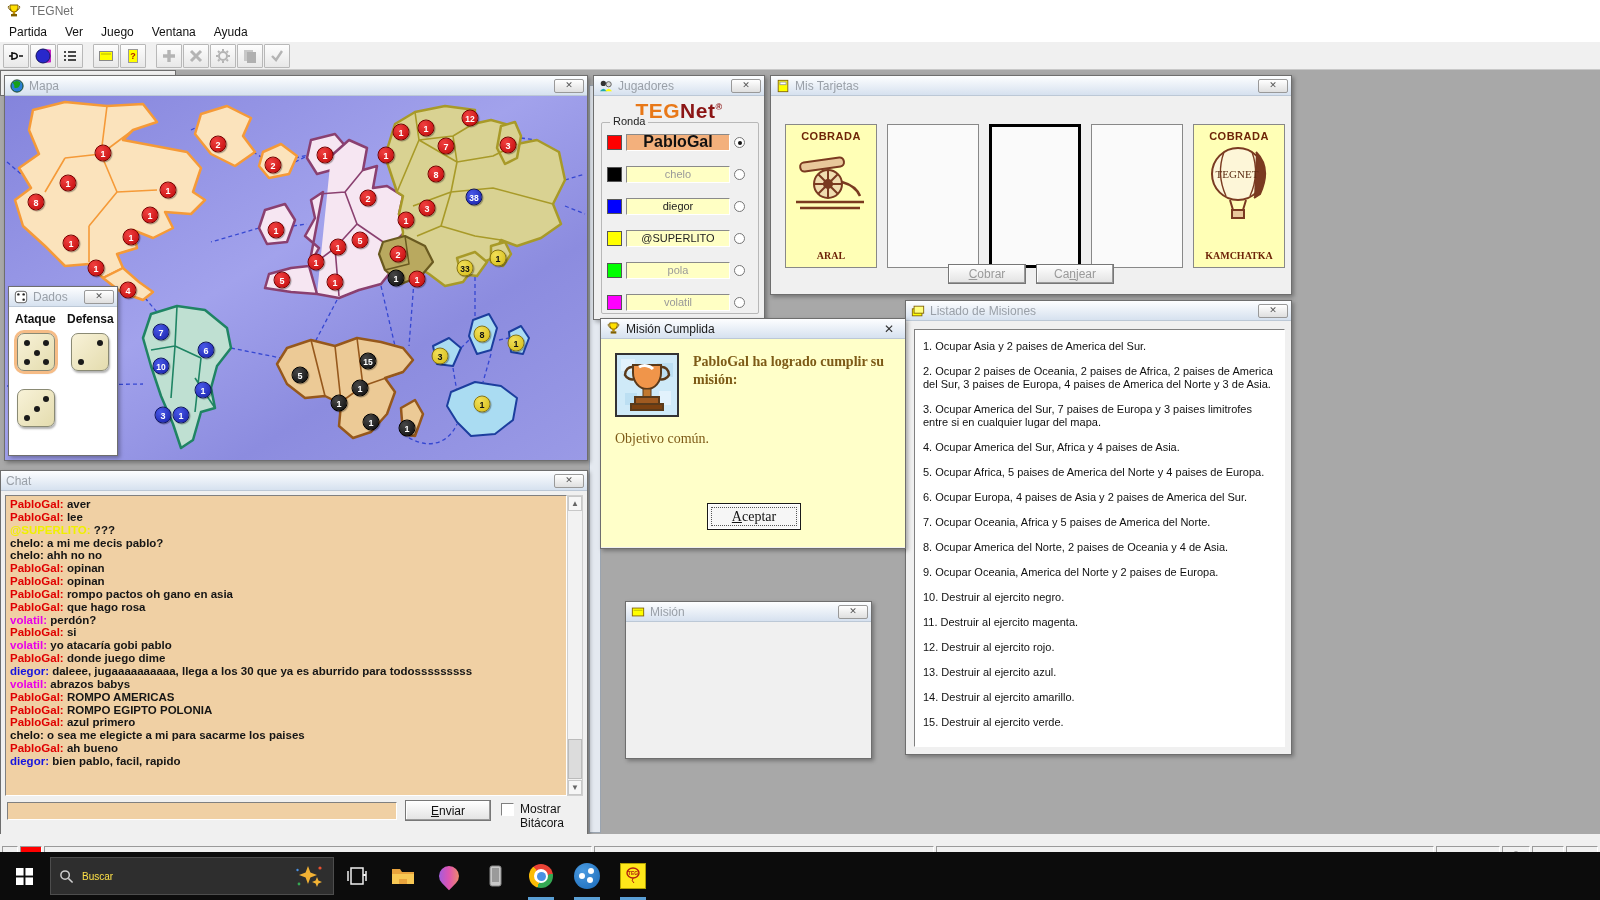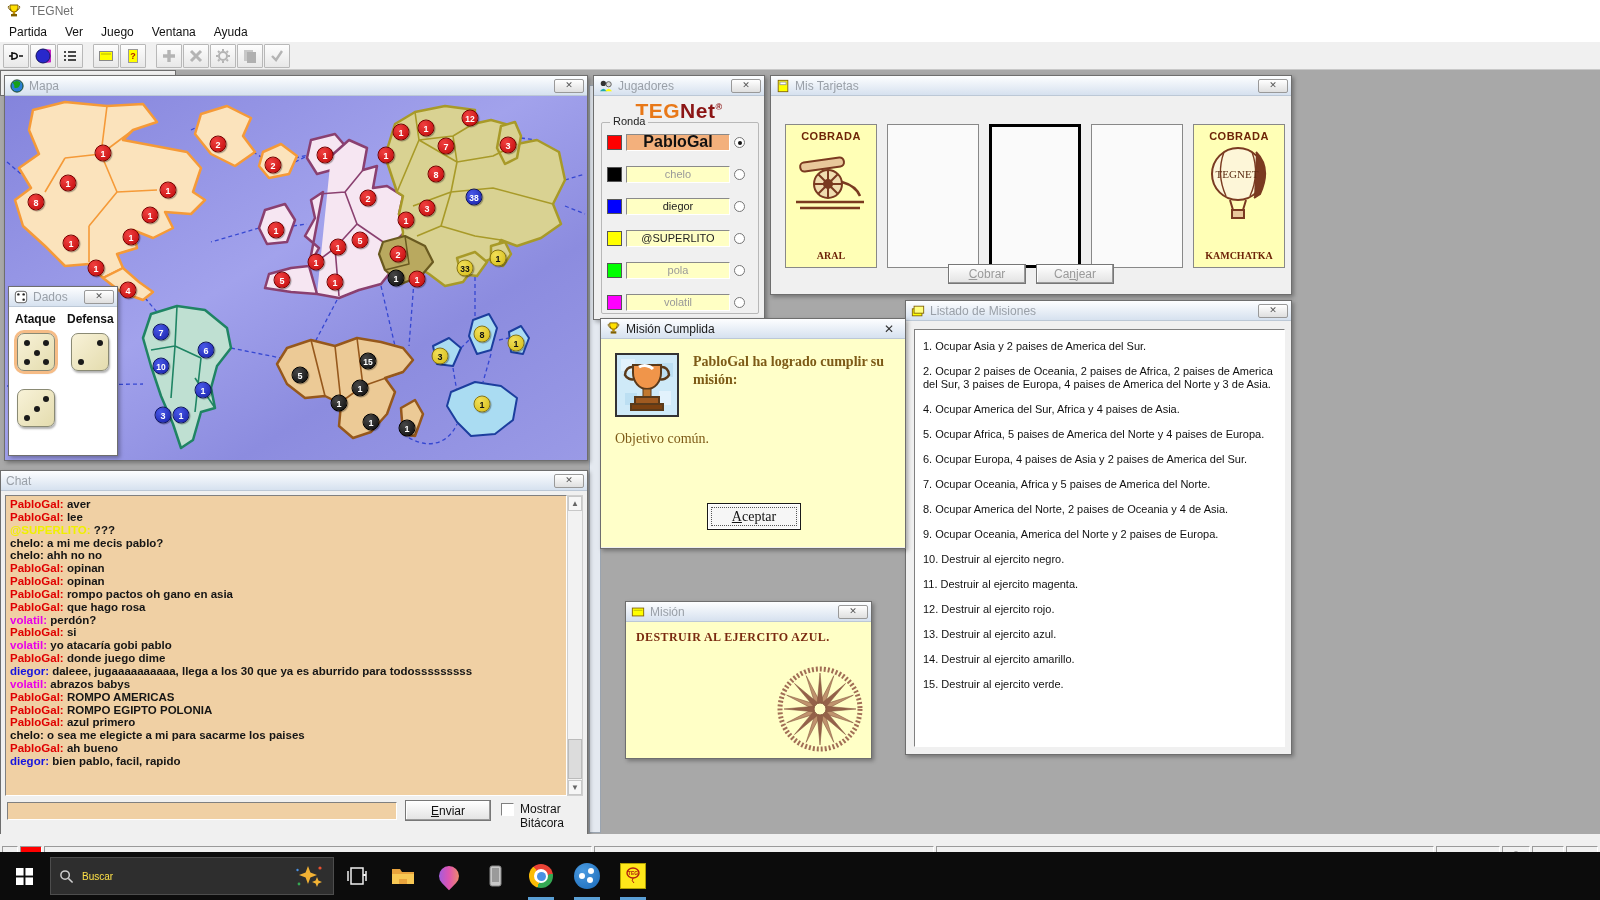--- a/index.html
+++ b/index.html
@@ -582,20 +582,21 @@
       <svg width="14" height="14" viewBox="0 0 16 16">
           <rect x="1.5" y="5.5" width="11" height="8" fill="#ffff00" stroke="#806000"></rect>
           <rect x="3.5" y="2.5" width="11" height="8" fill="#ffff80" stroke="#806000"></rect>
         </svg>
       <span class="t">Listado de Misiones</span>
       <div class="closeb">✕</div>
     </div>
     <div id="misionesbody" class="sunken">
         <div class="mitem">1. Ocupar Asia y 2 paises de America del Sur.</div>
         <div class="mitem">2. Ocupar 2 paises de Oceania, 2 paises de Africa, 2 paises de America del Sur, 3 paises de Europa, 4 paises de America del Norte y 3 de Asia.</div>
+        <div class="mitem">3. Ocupar America del Sur, 7 paises de Europa y 3 paises limitrofes entre si en cualquier lugar del mapa.</div>
         <div class="mitem">4. Ocupar America del Sur, Africa y 4 paises de Asia.</div>
         <div class="mitem">5. Ocupar Africa, 5 paises de America del Norte y 4 paises de Europa.</div>
         <div class="mitem">6. Ocupar Europa, 4 paises de Asia y 2 paises de America del Sur.</div>
         <div class="mitem">7. Ocupar Oceania, Africa y 5 paises de America del Norte.</div>
         <div class="mitem">8. Ocupar America del Norte, 2 paises de Oceania y 4 de Asia.</div>
         <div class="mitem">9. Ocupar Oceania, America del Norte y 2 paises de Europa.</div>
         <div class="mitem">10. Destruir al ejercito negro.</div>
         <div class="mitem">11. Destruir al ejercito magenta.</div>
         <div class="mitem">12. Destruir al ejercito rojo.</div>
         <div class="mitem">13. Destruir al ejercito azul.</div>
@@ -606,29 +607,20 @@
 
   <div class="win" id="misionwin">
     <div class="tb">
       <svg width="14" height="14" viewBox="0 0 16 16">
           <rect x="1.5" y="3.5" width="13" height="9" fill="#ffff00" stroke="#806000"></rect>
           <path d="M3,6 h10" stroke="#b8b800"></path>
         </svg>
       <span class="t">Misión</span>
       <div class="closeb">✕</div>
     </div>
-    <div id="misionbody">
-      <div id="misiontext">DESTRUIR AL EJERCITO AZUL.</div>
-      <svg id="compass" width="86" height="86" viewBox="0 0 86 86" style="position:absolute;right:8px;top:44px;opacity:.8">
-          <circle cx="43" cy="43" r="40" fill="none" stroke="#8a4a3a" stroke-width="5" stroke-dasharray="2 2"></circle>
-          <polygon points="76.3,56.8 47.9,47.9 56.8,76.3 43.0,50.0 29.2,76.3 38.1,47.9 9.7,56.8 36.0,43.0 9.7,29.2 38.1,38.1 29.2,9.7 43.0,36.0 56.8,9.7 47.9,38.1 76.3,29.2 50.0,43.0" fill="#b07858" stroke="#6a3020" stroke-width=".6"></polygon>
-          <polygon points="79.0,43.0 49.5,45.7 68.5,68.5 45.7,49.5 43.0,79.0 40.3,49.5 17.5,68.5 36.5,45.7 7.0,43.0 36.5,40.3 17.5,17.5 40.3,36.5 43.0,7.0 45.7,36.5 68.5,17.5 49.5,40.3" fill="#7a3a2a" stroke="#6a3020" stroke-width=".6"></polygon>
-          <circle cx="43" cy="43" r="6" fill="#ffffc6" stroke="#6a3020"></circle>
-        </svg>
-    </div>
   </div>
 
   <div id="hastawin">
     <span style="font-size:11px;color:#222;">Hasta:</span>
     <div class="fld">Arabia</div>
   </div>
 
   <div class="win" id="mcwin">
     <div class="tb active">
       <svg width="15" height="15" viewBox="0 0 16 16">

